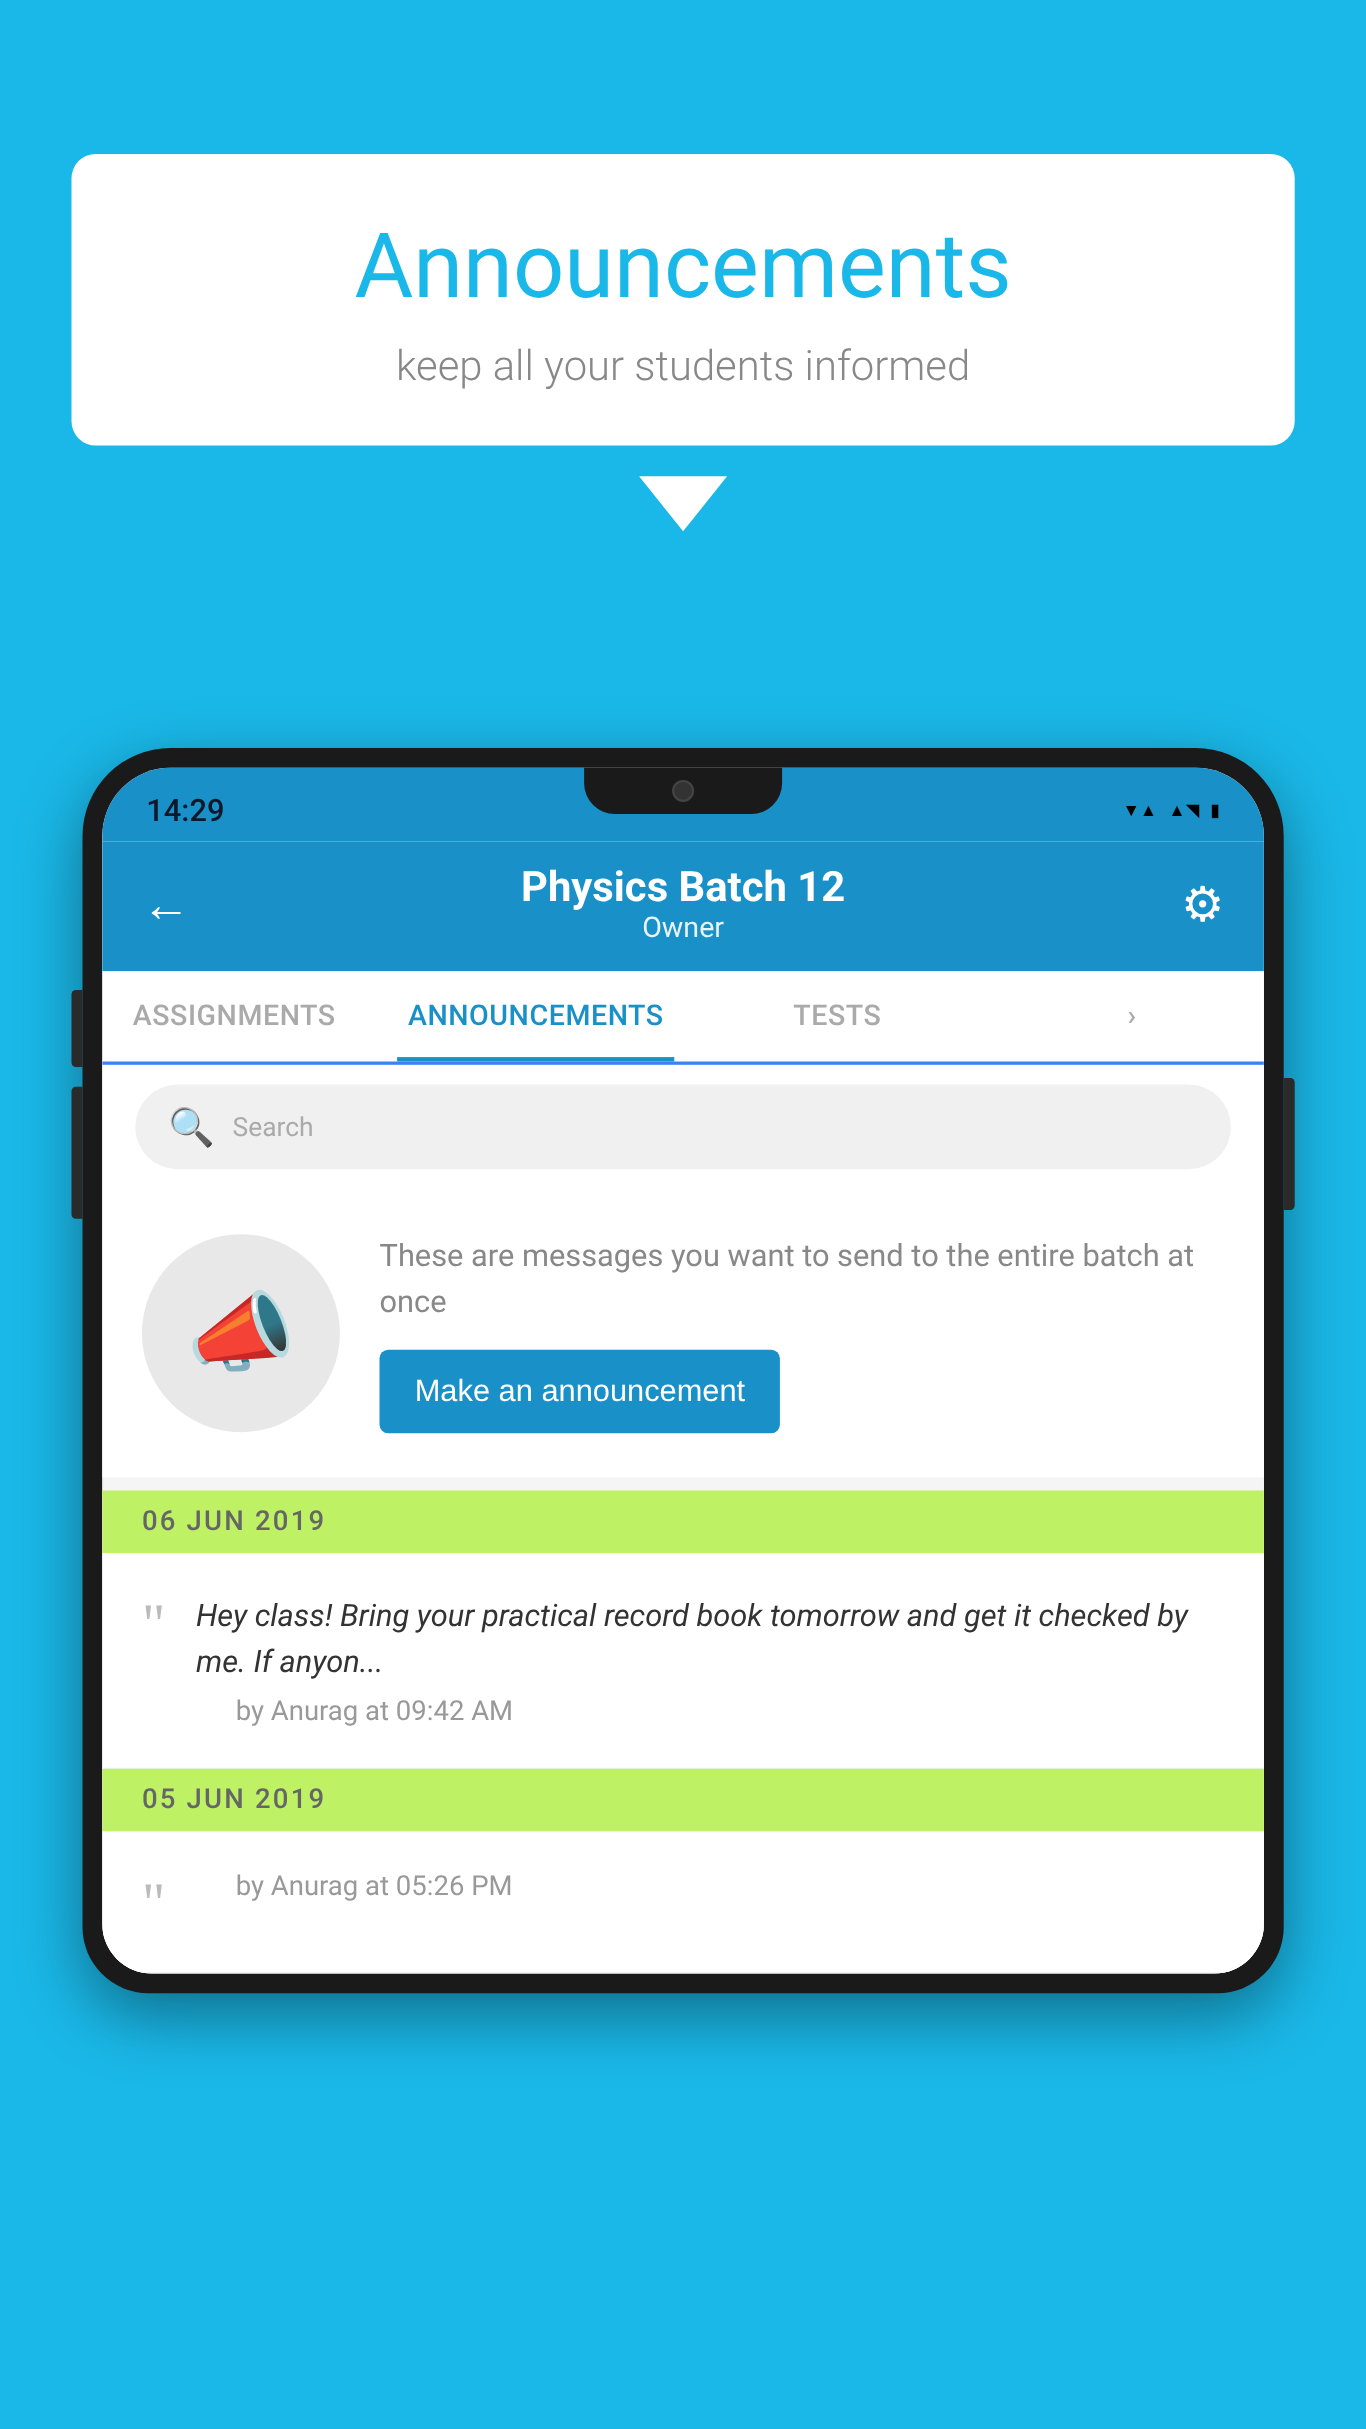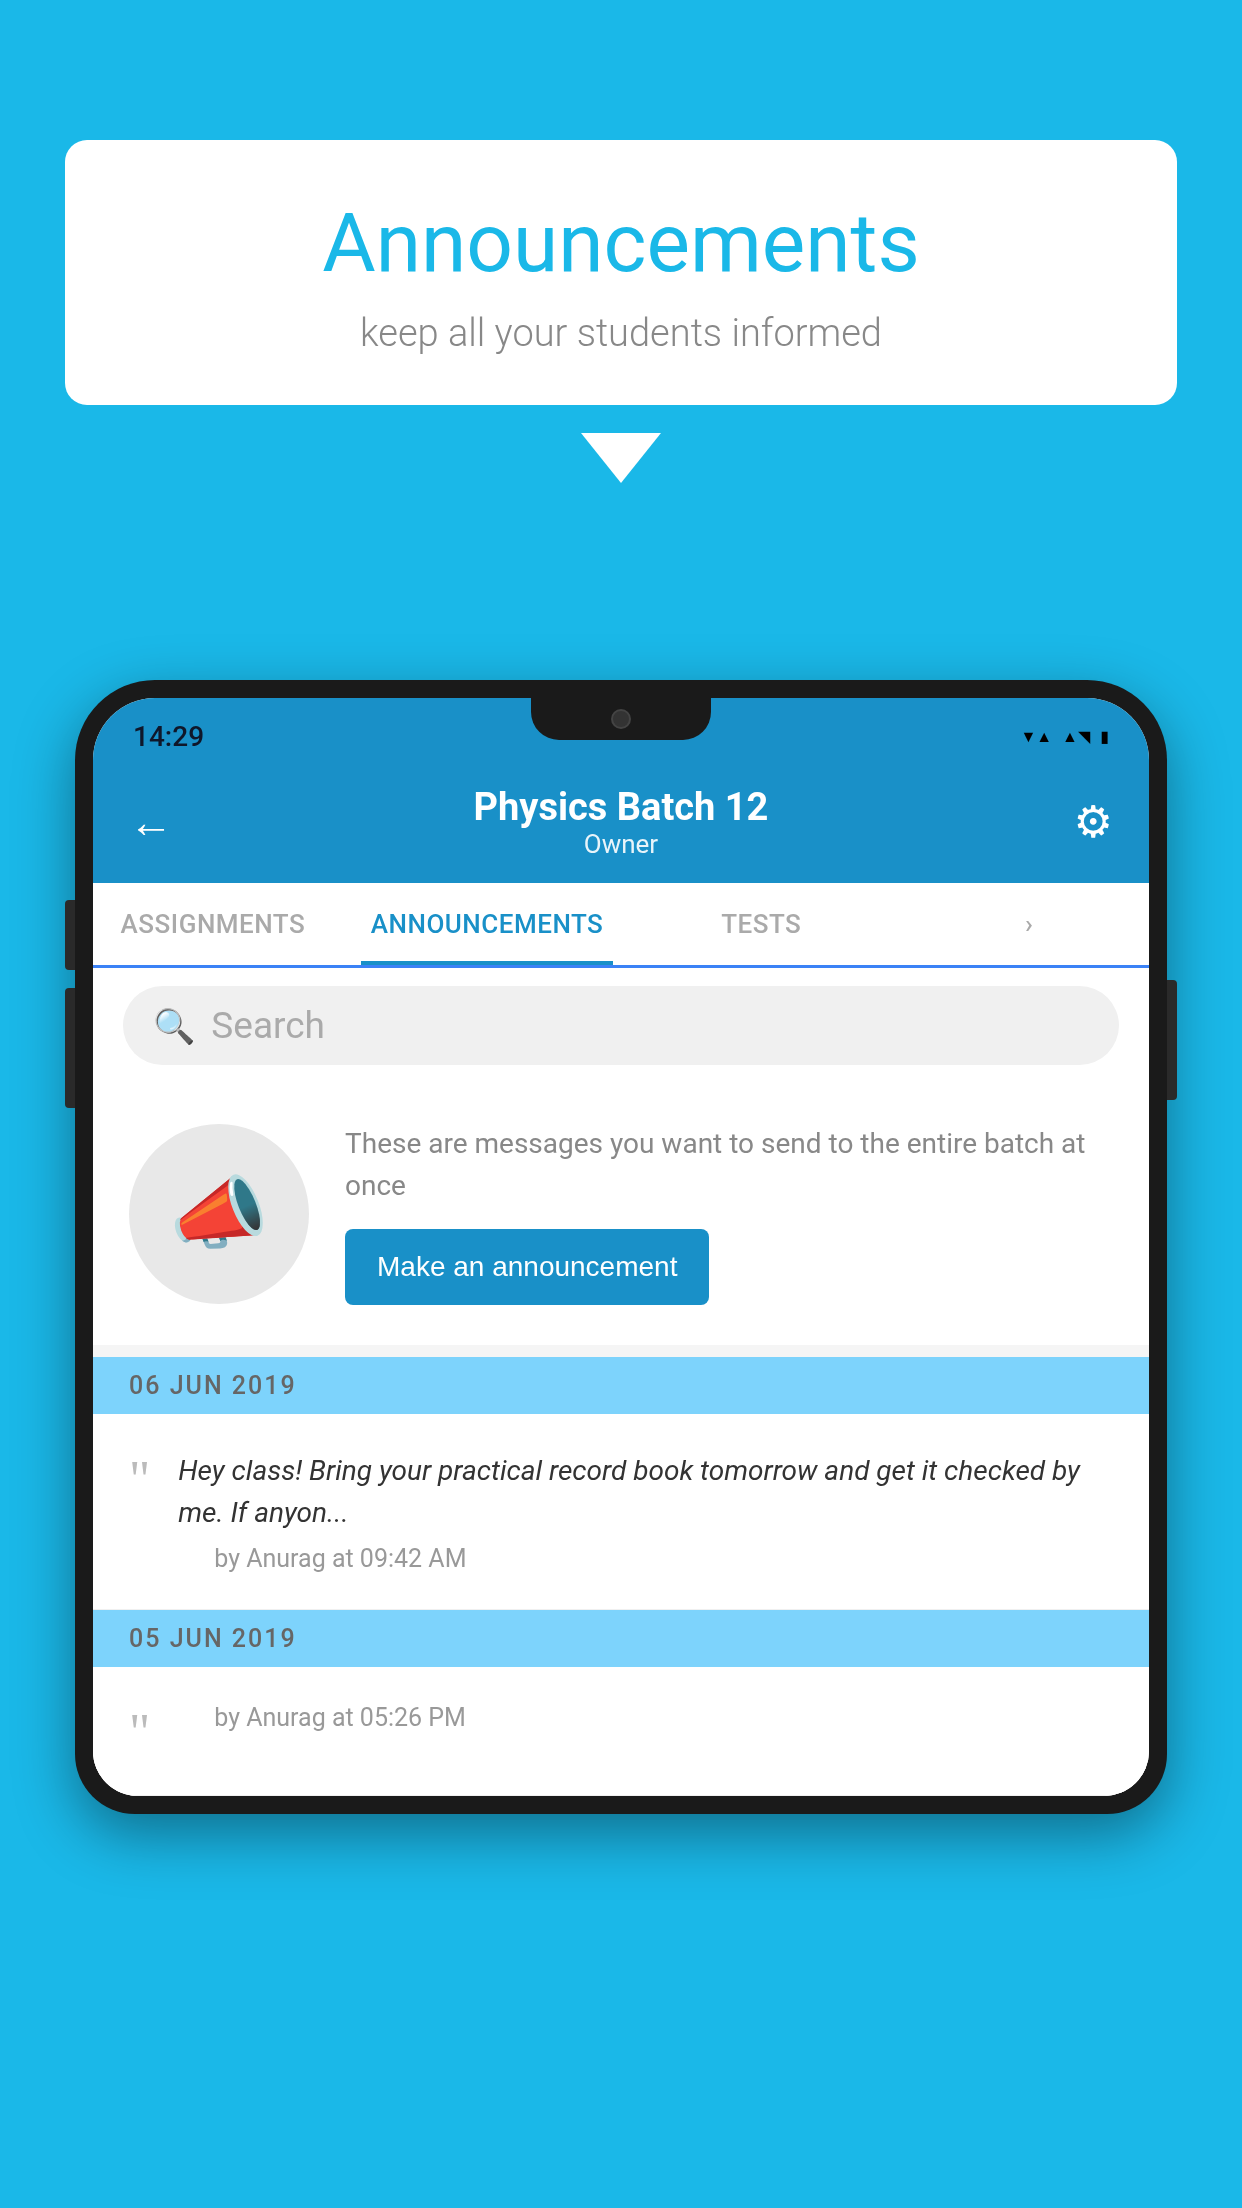--- a/index.html
+++ b/index.html
@@ -225,21 +225,21 @@
       align-items: center;
       padding: 18px 30px;
       gap: 16px;
     }
     .search-icon-wrap {
       color: #999;
       font-size: 34px;
     }
     .search-placeholder {
       color: #aaa;
-      font-size: 37px;
+      font-size: 24px;
     }
 
     
     .announcement-empty {
       background: white;
       display: flex;
       align-items: center;
       padding: 40px 36px;
       gap: 36px;
       margin-bottom: 12px;
@@ -274,21 +274,21 @@
       border-radius: 8px;
       padding: 22px 32px;
       font-size: 28px;
       font-weight: 500;
       cursor: pointer;
       display: inline-block;
     }
 
     
     .date-separator {
-      background: #7dd3fc;
+      background: #bef264;
       padding: 14px 36px;
       font-size: 25px;
       color: #666;
       letter-spacing: 2px;
       font-weight: 500;
     }
 
     
     .announcement-item {
       background: white;

